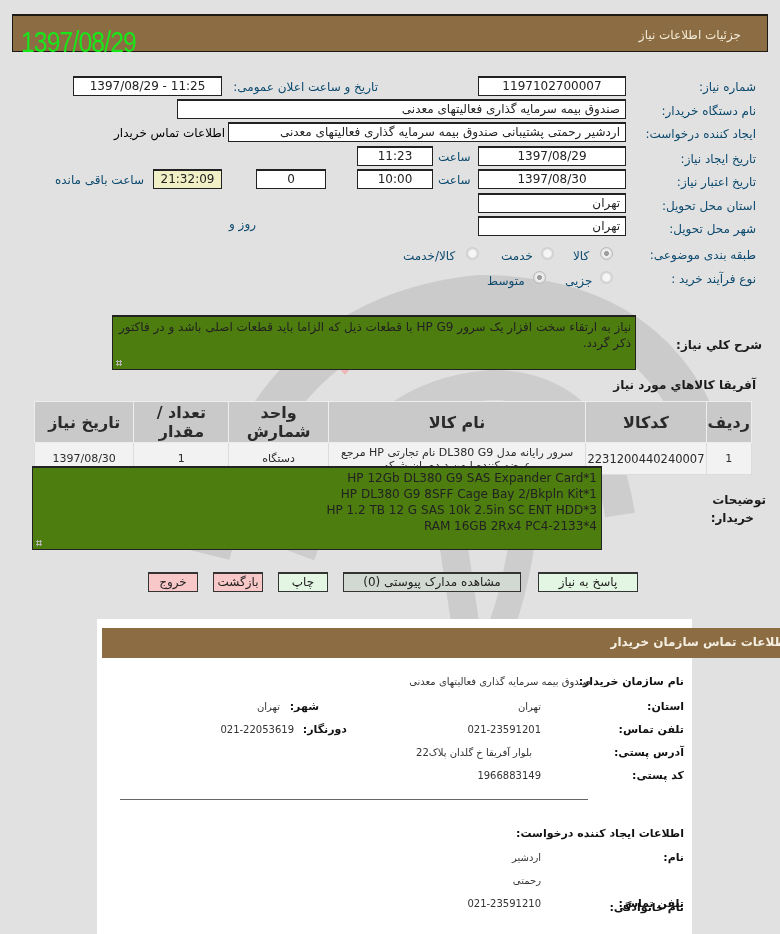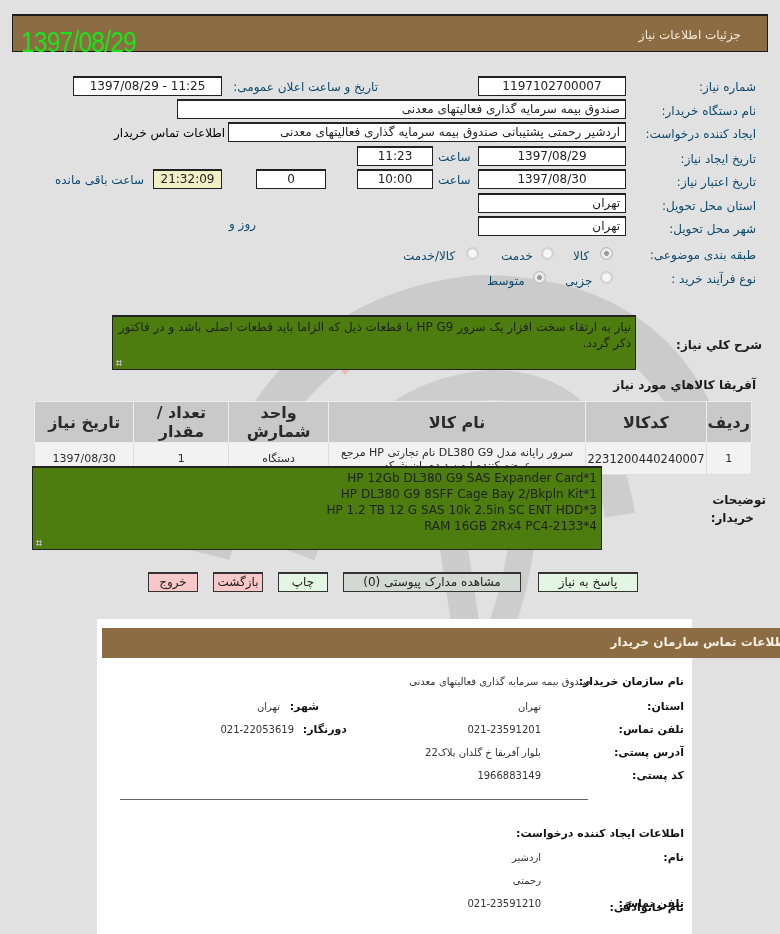--- a/index.html
+++ b/index.html
@@ -192,21 +192,21 @@
   <span class="pl v" style="right:151px;top:82px;">تهران</span>
   <span class="pl b" style="right:373px;top:81px;">شهر:</span>
   <span class="pl v" style="right:412px;top:82px;">تهران</span>
 
   <span class="pl b" style="right:8px;top:104px;">تلفن تماس:</span>
   <span class="pl v" style="right:151px;top:105px;">021-23591201</span>
   <span class="pl b" style="right:345px;top:104px;">دورنگار:</span>
   <span class="pl v" style="right:398px;top:105px;">021-22053619</span>
 
   <span class="pl b" style="right:8px;top:127px;">آدرس پستی:</span>
-  <span class="pl v" style="right:151px;top:128px;">بلوار آفریقا خ گلدان پلاک22</span>
+  <span class="pl v" style="right:160px;top:128px;">بلوار آفریقا خ گلدان پلاک22</span>
 
   <span class="pl b" style="right:8px;top:150px;">کد پستی:</span>
   <span class="pl v" style="right:151px;top:151px;">1966883149</span>
 
   <div class="divider"></div>
 
   <span class="pl b" style="right:8px;top:208px;">اطلاعات ایجاد کننده درخواست:</span>
 
   <span class="pl b" style="right:8px;top:232px;">نام:</span>
   <span class="pl v" style="right:151px;top:233px;">اردشیر</span>

